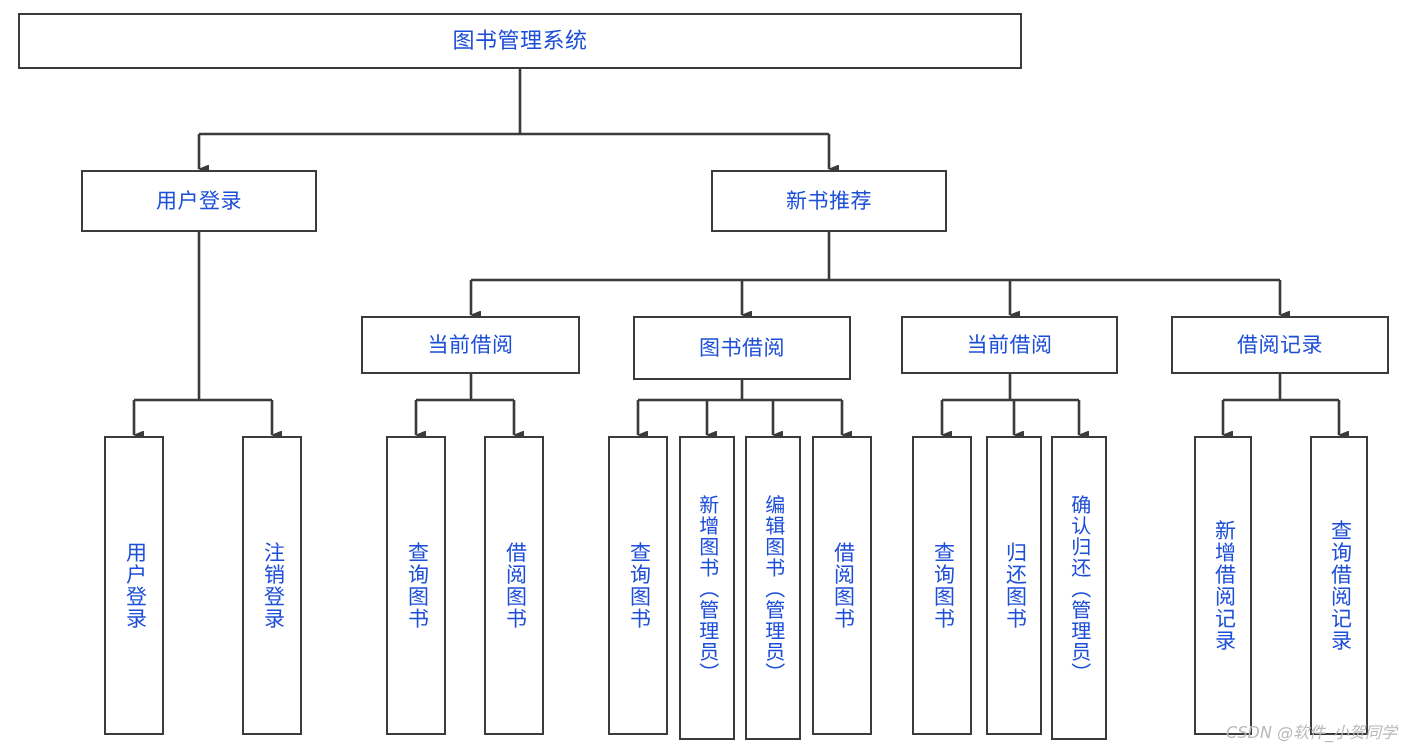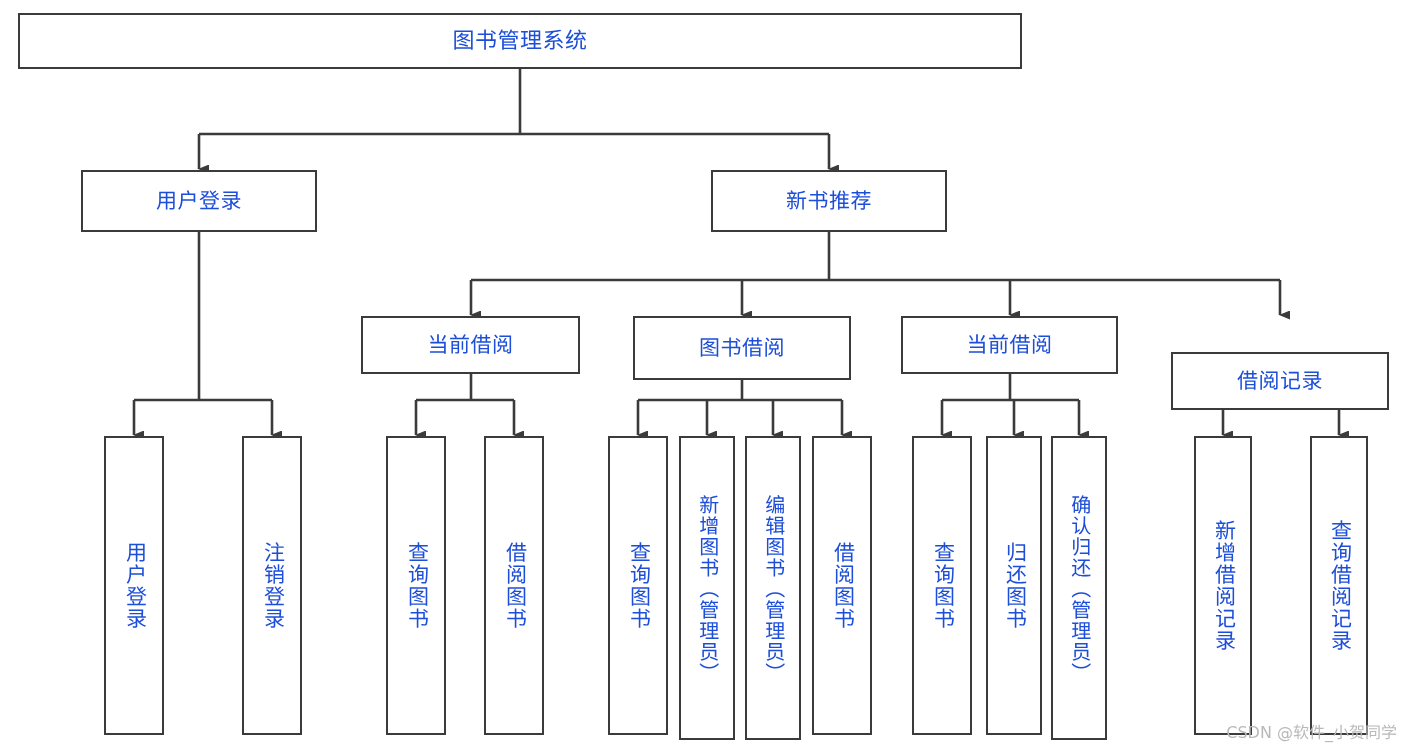--- a/index.html
+++ b/index.html
@@ -66,20 +66,21 @@
   #watermark {
     position: absolute;
     right: 8px;
     bottom: 4px;
     font-size: 16px;
     color: #b9b9b9;
     font-family: "DejaVu Sans", "Liberation Sans", sans-serif;
     white-space: nowrap;
     z-index: 5;
     pointer-events: none;
+    font-style: italic;
   }
 </style>
 </head>
 <body>
 
 <div id="diagram-root">
 
   <svg id="edge-layer" viewBox="0 0 1405 747" width="1405" height="747" aria-hidden="true">
     <defs>
       <marker id="arrowhead" markerWidth="9" markerHeight="11" refX="4.5" refY="10" orient="auto" markerUnits="userSpaceOnUse">
@@ -135,21 +136,21 @@
       </div>
       <div class="node horizontal" style="left: 361px; top: 316px; width: 219px; height: 58px;">
         <span class="node-label">当前借阅</span>
       </div>
       <div class="node horizontal" style="left: 633px; top: 316px; width: 218px; height: 64px;">
         <span class="node-label">图书借阅</span>
       </div>
       <div class="node horizontal" style="left: 901px; top: 316px; width: 217px; height: 58px;">
         <span class="node-label">当前借阅</span>
       </div>
-      <div class="node horizontal" style="left: 1171px; top: 316px; width: 218px; height: 58px; margin-top: 36px;">
+      <div class="node horizontal" style="left: 1171px; top: 316px; width: 218px; height: 58px;">
         <span class="node-label">借阅记录</span>
       </div>
       <div class="node vertical" style="left: 104px; top: 436px; width: 60px; height: 299px;">
         <span class="node-label">用户登录</span>
       </div>
       <div class="node vertical" style="left: 242px; top: 436px; width: 60px; height: 299px;">
         <span class="node-label">注销登录</span>
       </div>
       <div class="node vertical" style="left: 386px; top: 436px; width: 60px; height: 299px;">
         <span class="node-label">查询图书</span>

